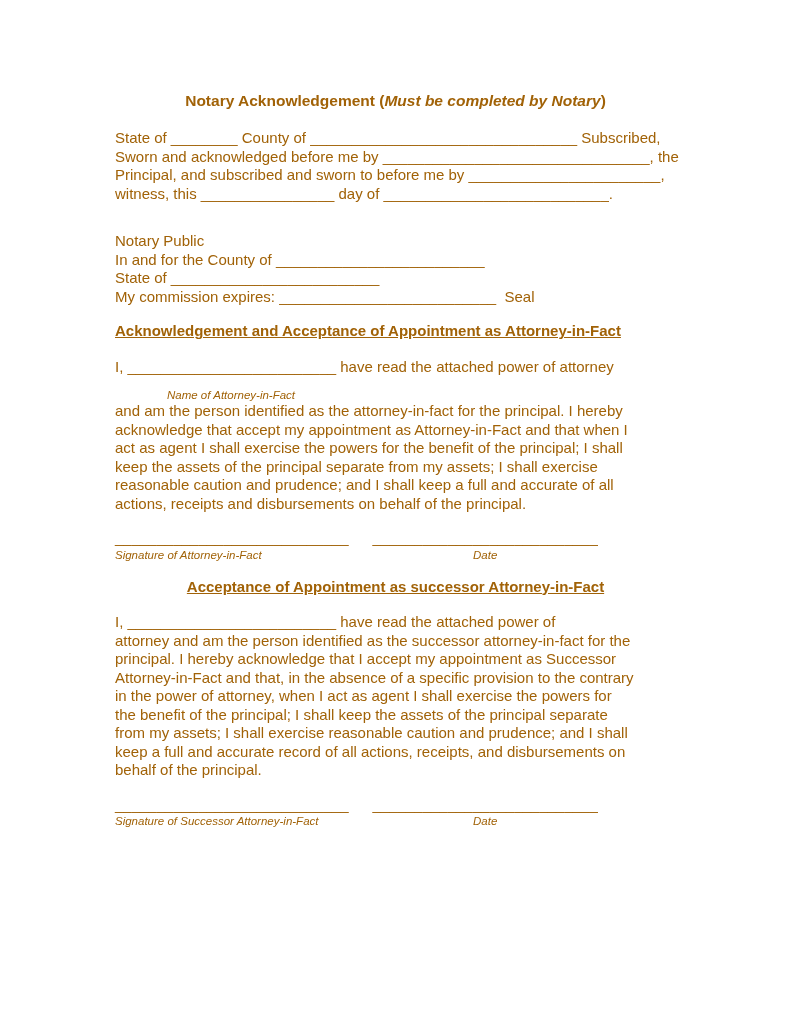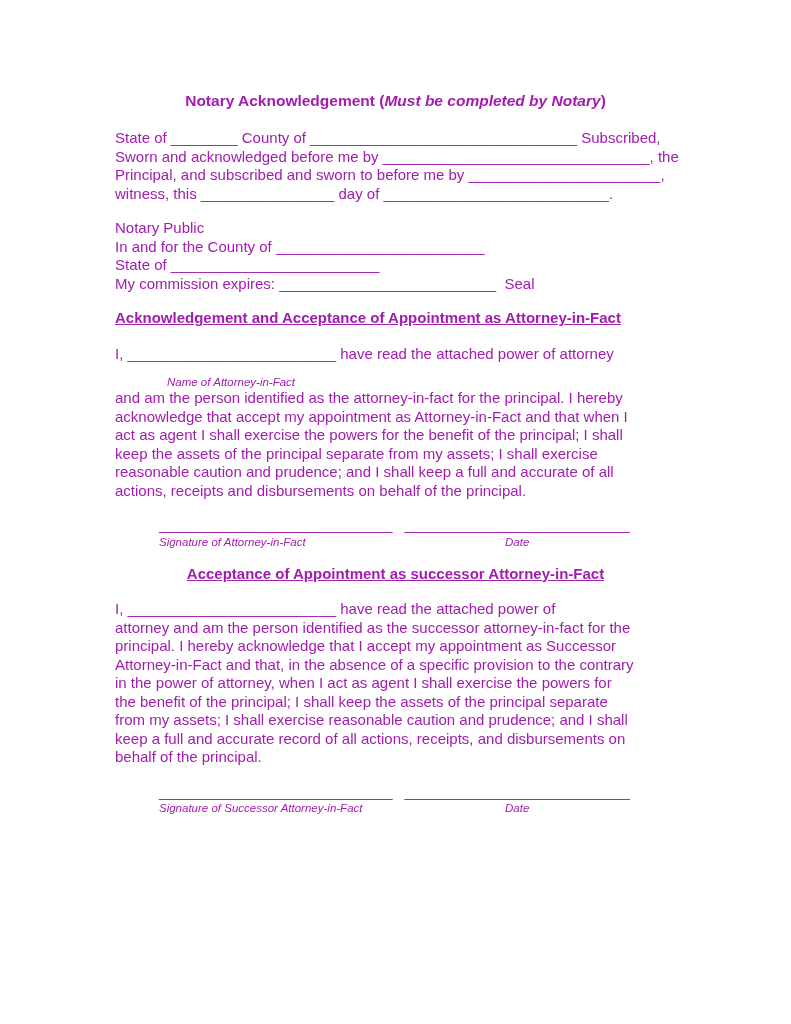--- a/index.html
+++ b/index.html
@@ -5,21 +5,21 @@
   html, body {
     margin: 0;
     padding: 0;
     background: #ffffff;
   }
   .page {
     position: relative;
     width: 791px;
     height: 1024px;
     background: #ffffff;
-    color: #a21caf;
+    color: #a16207;
     font-family: "Liberation Sans", sans-serif;
     font-size: 15px;
     line-height: 18.5px;
     box-sizing: border-box;
     padding: 91px 100px 0 115px;
     overflow: hidden;
   }
   .text {
     white-space: pre;
   }
@@ -35,21 +35,21 @@
   .doc-title .em {
     font-style: italic;
   }
   .intro-para {
     margin-top: 8px;
   }
   .notary-sig-block {
     margin-top: 18px;
   }
   .notary-details {
-    margin-top: 16px;
+    margin-top: 29px;
   }
   .section-heading {
     font-weight: bold;
     margin-top: 16px;
     white-space: pre;
     text-decoration: underline;
   }
   .section-heading.centered {
     text-align: center;
     width: 561px;
@@ -64,23 +64,22 @@
     white-space: pre;
     margin-top: 12px;
   }
   .small-label.indent-1 { padding-left: 52px; }
   .small-label.indent-2 { padding-left: 32px; }
   .body-para {
     margin-top: 0;
   }
   .sig-row {
     display: flex;
-    gap: 12px;
+    gap: 24px;
     margin-top: 16px;
-    margin-left: 44px;
   }
   .sig-col .sig-line {
     display: block;
     white-space: pre;
     line-height: 18.5px;
   }
   .sig-col .sig-label {
     display: block;
     font-style: italic;
     font-size: 11.5px;

